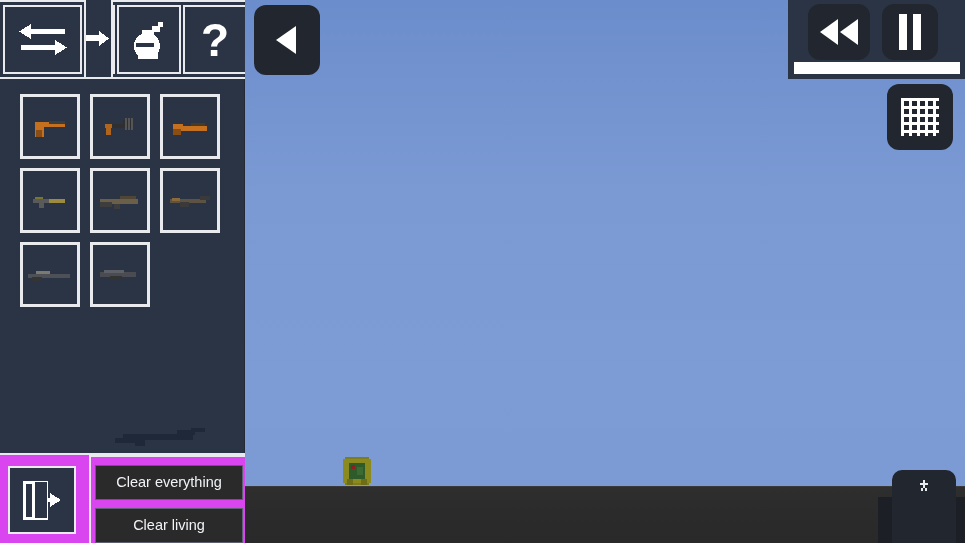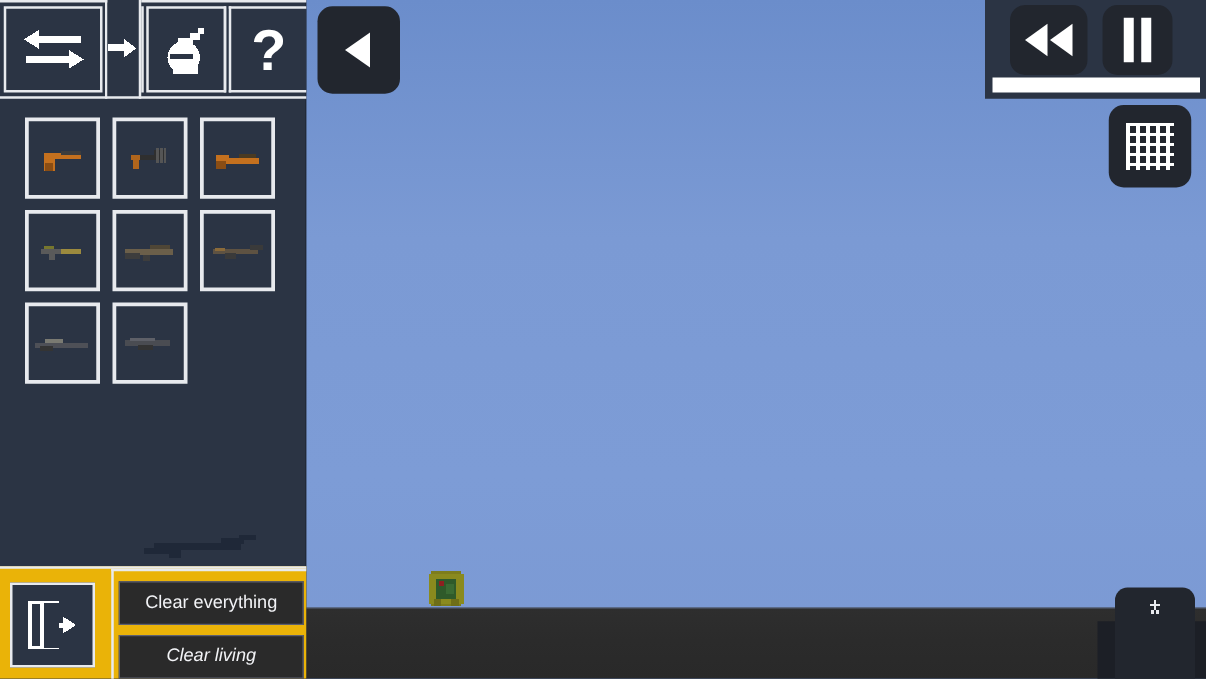--- a/index.html
+++ b/index.html
@@ -90,21 +90,21 @@
     margin-right:10px;
     display:flex; align-items:center; justify-content:center;
     cursor:pointer;
     overflow:hidden;
   }
   .slot svg{ display:block; }
 
   
   #bottom-panel{
     position:absolute; left:0; bottom:0; width:245px; height:90px;
-    background:#eab308;
+    background:#d946ef;
     border-top:2px solid #e8eaee;
   }
   #exit-btn{
     position:absolute; left:8px; top:11px; width:68px; height:68px;
     border:2px solid #e8eaee; background:#2b3444;
     display:flex; align-items:center; justify-content:center;
     cursor:pointer;
   }
   #clear-group{
     position:absolute; left:89px; top:0px; width:156px; height:90px;
@@ -117,21 +117,21 @@
     margin:4px 0 0 0;
     background:#2a2a2a;
     border:1px solid #5c6070;
     color:#f2f3f6;
     font-size:14.5px;
     font-family:"Liberation Sans", sans-serif;
     cursor:pointer;
     line-height:33px;
     text-align:center;
   }
-  .clear-btn.second{ margin-top:8px;font-style:italic; }
+  .clear-btn.second{ margin-top:8px; }
 
   
   .round-btn{
     position:absolute;
     background:#22262e;
     border-radius:12px;
     display:flex; align-items:center; justify-content:center;
     cursor:pointer;
   }
   #back-btn{ left:254px; top:5px; width:66px; height:70px; }

